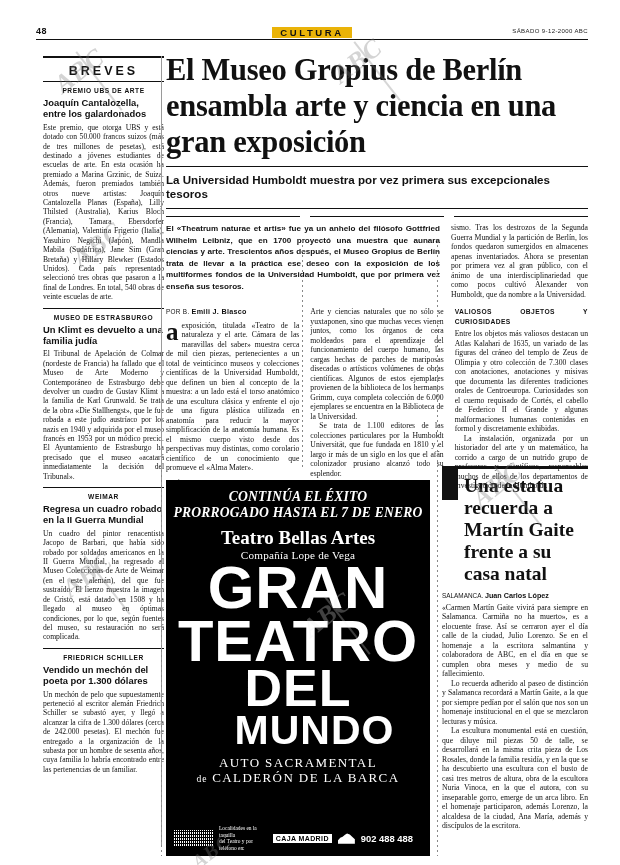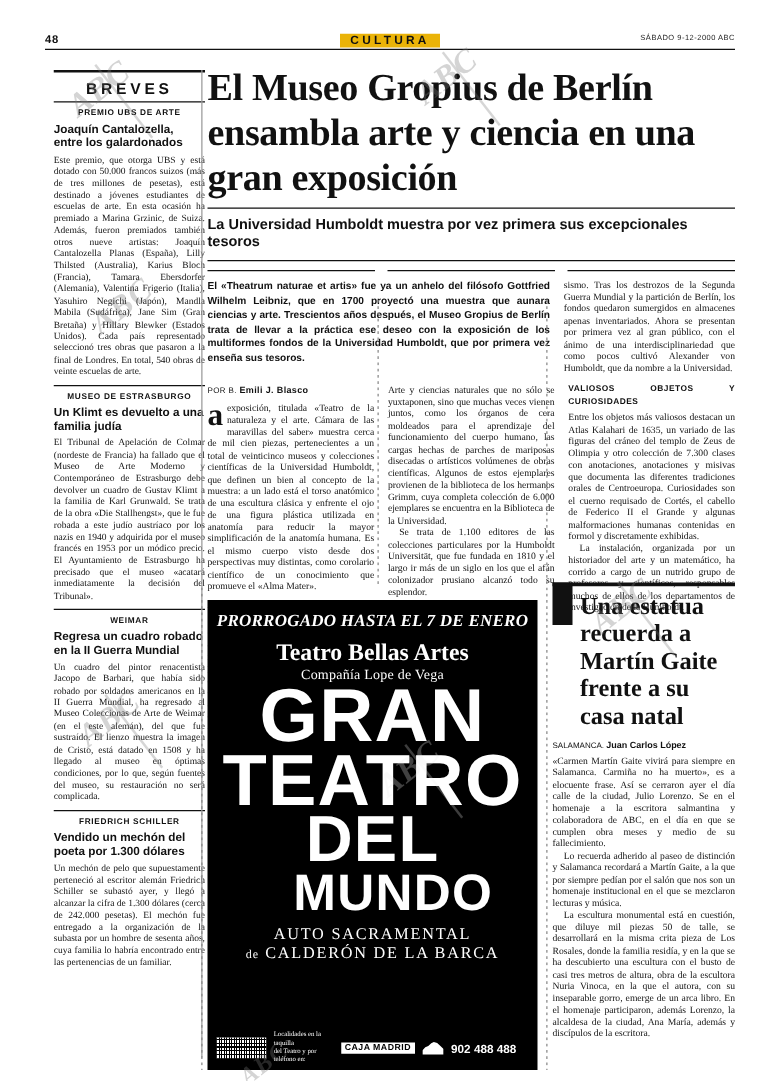--- a/index.html
+++ b/index.html
@@ -320,20 +320,21 @@
     </div>
   </div>
 
   <div class="dotrule" style="left:302px; top:240px; height:228px;"></div>
   <div class="dotrule" style="left:437px; top:240px; height:228px;"></div>
   <div class="dotrule" style="left:437px; top:470px; height:386px;"></div>
   <div class="dotrule" style="left:161px; top:470px; height:386px;"></div>
 
   <div class="advert">
     <div class="ad-continua">
+      <div>CONTINÚA EL ÉXITO</div>
       <div>PRORROGADO HASTA EL 7 DE ENERO</div>
     </div>
     <div class="ad-teatro">Teatro Bellas Artes</div>
     <div class="ad-compania">Compañía Lope de Vega</div>
 
     <div class="ad-bigtitle">
       <div class="bt2">GRAN</div>
       <div class="bt3">TEATRO</div>
       <div class="bt4">DEL</div>
       <div class="bt5">MUNDO</div>

